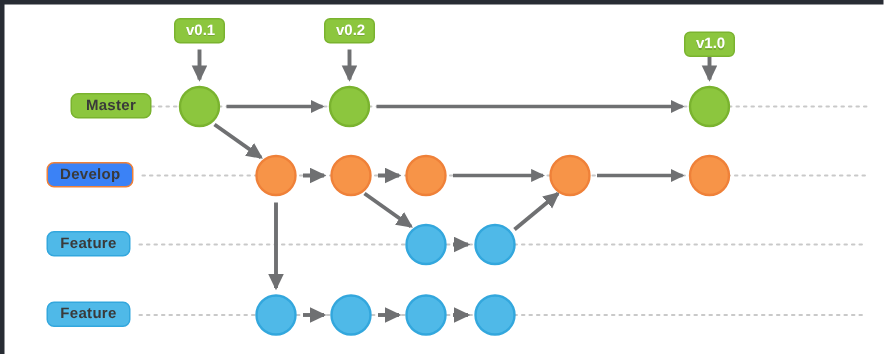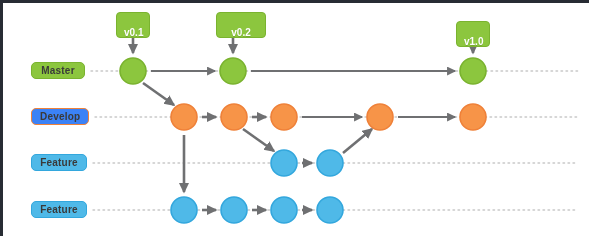--- a/index.html
+++ b/index.html
@@ -34,21 +34,21 @@
     text-align:center;
     white-space:nowrap;
     letter-spacing:0.2px;
     z-index:5;
   }
   .tag-label{
     position:absolute;
     box-sizing:border-box;
     height:17px;
     line-height:15px;
-    padding:12px 7px;
+    padding:0 7px;
     border-radius:4px;
     font-size:10px;
     font-weight:bold;
     color:#ffffff;
     text-align:center;
     white-space:nowrap;
     z-index:5;
     text-shadow:0 1px 0 rgba(0,0,0,.15);
   }
 </style>
@@ -106,24 +106,24 @@
         <circle cx="281" cy="160" r="13" fill="#4fb9e8" stroke="#33a7dd" stroke-width="1.6"></circle>
         <circle cx="327" cy="160" r="13" fill="#4fb9e8" stroke="#33a7dd" stroke-width="1.6"></circle>
         <circle cx="181" cy="207" r="13" fill="#4fb9e8" stroke="#33a7dd" stroke-width="1.6"></circle>
         <circle cx="231" cy="207" r="13" fill="#4fb9e8" stroke="#33a7dd" stroke-width="1.6"></circle>
         <circle cx="281" cy="207" r="13" fill="#4fb9e8" stroke="#33a7dd" stroke-width="1.6"></circle>
         <circle cx="327" cy="207" r="13" fill="#4fb9e8" stroke="#33a7dd" stroke-width="1.6"></circle>
       </g>
   </svg>
 
   <div id="branch-labels">
-      <div class="branch-label" style="left: 28px; top: 59px; width: 54px; background: rgb(140, 198, 62); border: 1px solid rgb(122, 179, 47); color: rgb(58, 58, 58);">Master</div>
+      <div class="branch-label" style="left: 44px; top: 59px; width: 54px; background: rgb(140, 198, 62); border: 1px solid rgb(122, 179, 47); color: rgb(58, 58, 58);">Master</div>
       <div class="branch-label" style="left: 28px; top: 105px; width: 58px; background: #3b82f6; border: 1px solid rgb(239, 129, 57); color: rgb(58, 58, 58);">Develop</div>
       <div class="branch-label" style="left: 28px; top: 151px; width: 56px; background: rgb(79, 185, 232); border: 1px solid rgb(51, 167, 221); color: rgb(58, 58, 58);">Feature</div>
       <div class="branch-label" style="left: 28px; top: 198px; width: 56px; background: rgb(79, 185, 232); border: 1px solid rgb(51, 167, 221); color: rgb(58, 58, 58);">Feature</div>
     </div>
   <div id="tag-labels">
       <div class="tag-label" style="background: rgb(140, 198, 62); border: 1px solid rgb(122, 179, 47); top: 9px; left: 113px; width: 34px;">v0.1</div>
-      <div class="tag-label" style="background: rgb(140, 198, 62); border: 1px solid rgb(122, 179, 47); top: 9px; left: 213px; width: 50px;">v0.2</div>
+      <div class="tag-label" style="background: rgb(140, 198, 62); border: 1px solid rgb(122, 179, 47); top: 9px; left: 213px; width: 34px;">v0.2</div>
       <div class="tag-label" style="background: rgb(140, 198, 62); border: 1px solid rgb(122, 179, 47); top: 18px; left: 453px; width: 34px;">v1.0</div>
     </div>
 
 </div>
 
 </body></html>

